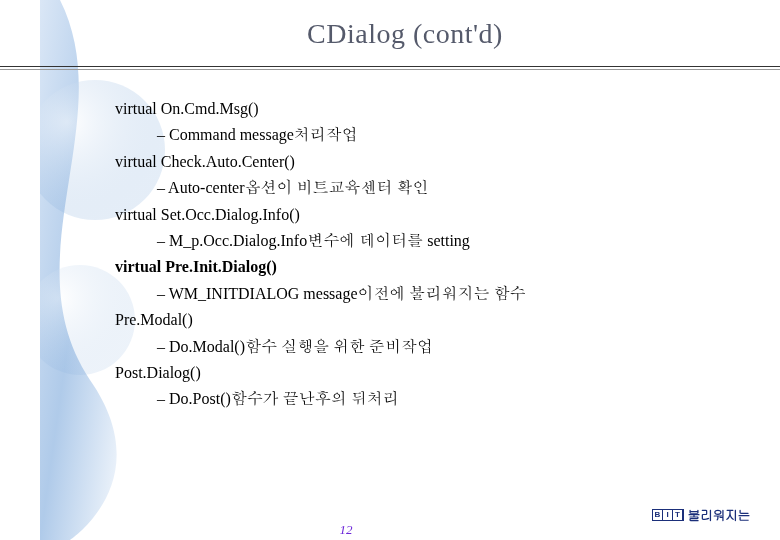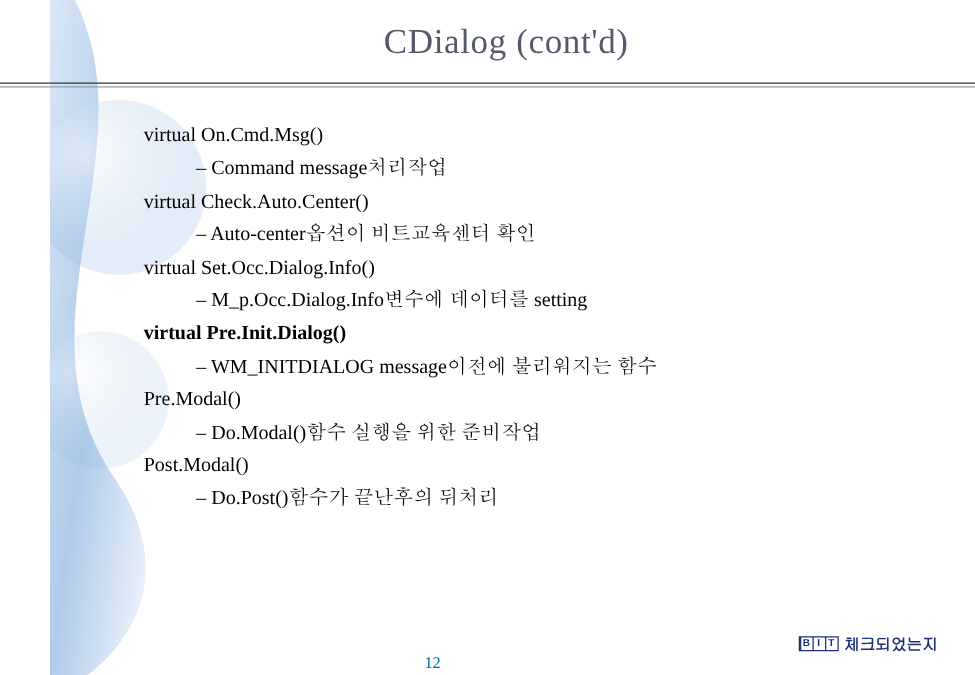--- a/index.html
+++ b/index.html
@@ -73,22 +73,23 @@
     left: 0;
     width: 780px;
     z-index: 2;
   }
   .page-number {
     position: absolute;
     left: 0;
     width: 692px;
     text-align: center;
     font-size: 13px;
-    color: #0369a1;
+    color: #6d28d9;
     font-family: "Times New Roman", serif;
+    font-style: italic;
   }
   .brand {
     position: absolute;
     right: 30px;
     bottom: -2px;
     display: flex;
     align-items: center;
     gap: 4px;
   }
   .brand-logo {
@@ -150,27 +151,27 @@
 <div>virtual On.Cmd.Msg()</div>
     <div class="item-desc">– Command message처리작업</div>
     <div>virtual Check.Auto.Center()</div>
     <div class="item-desc">– Auto-center옵션이 비트교육센터 확인</div>
     <div>virtual Set.Occ.Dialog.Info()</div>
     <div class="item-desc">– M_p.Occ.Dialog.Info변수에 데이터를 setting</div>
     <div class="bold">virtual Pre.Init.Dialog()</div>
     <div class="item-desc">– WM_INITDIALOG message이전에 불리워지는 함수</div>
     <div>Pre.Modal()</div>
     <div class="item-desc">– Do.Modal()함수 실행을 위한 준비작업</div>
-    <div>Post.Modal()</div>
+    <div>Post.Dialog()</div>
     <div class="item-desc">– Do.Post()함수가 끝난후의 뒤처리</div>
   </div>
 
 <div class="footer">
   <div class="page-number">12</div>
   <div class="brand">
     <span class="brand-logo">
       <span>B</span>
       <span>I</span>
       <span>T</span>
     </span>
-    <span class="brand-text">체크되었는지</span>
+    <span class="brand-text">불리워지는</span>
   </div>
 </div>
 
 </body></html>

